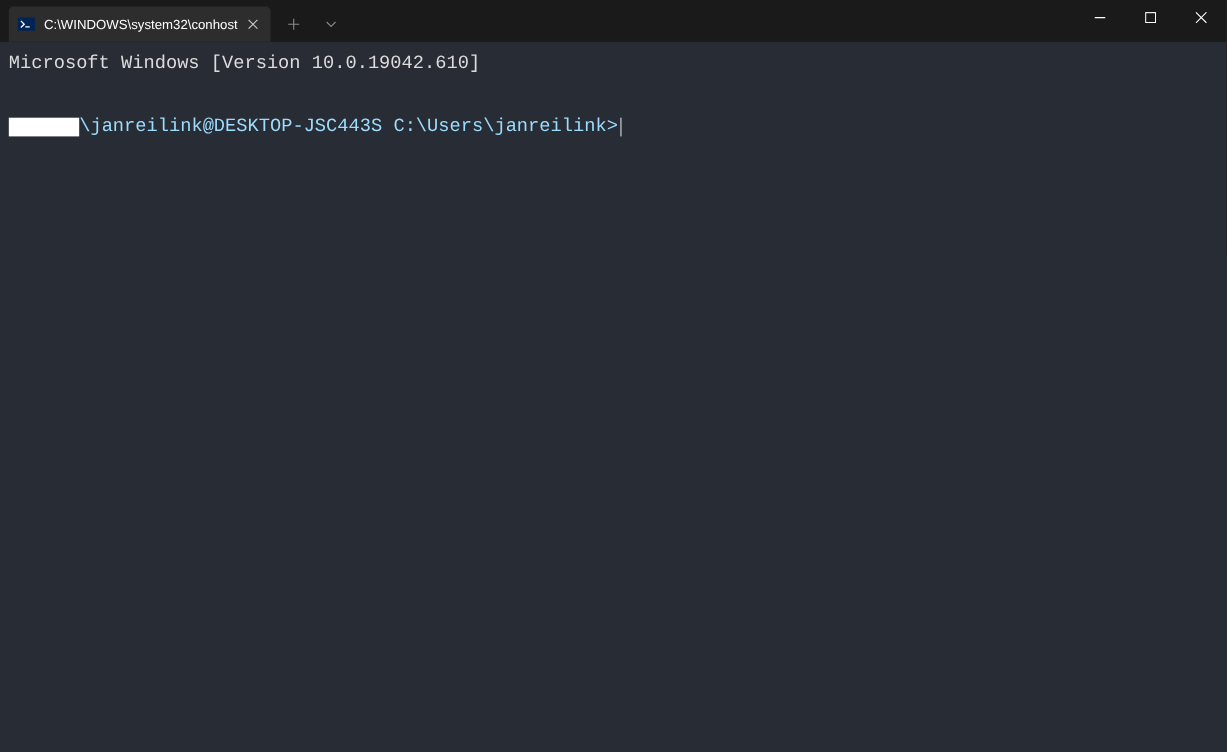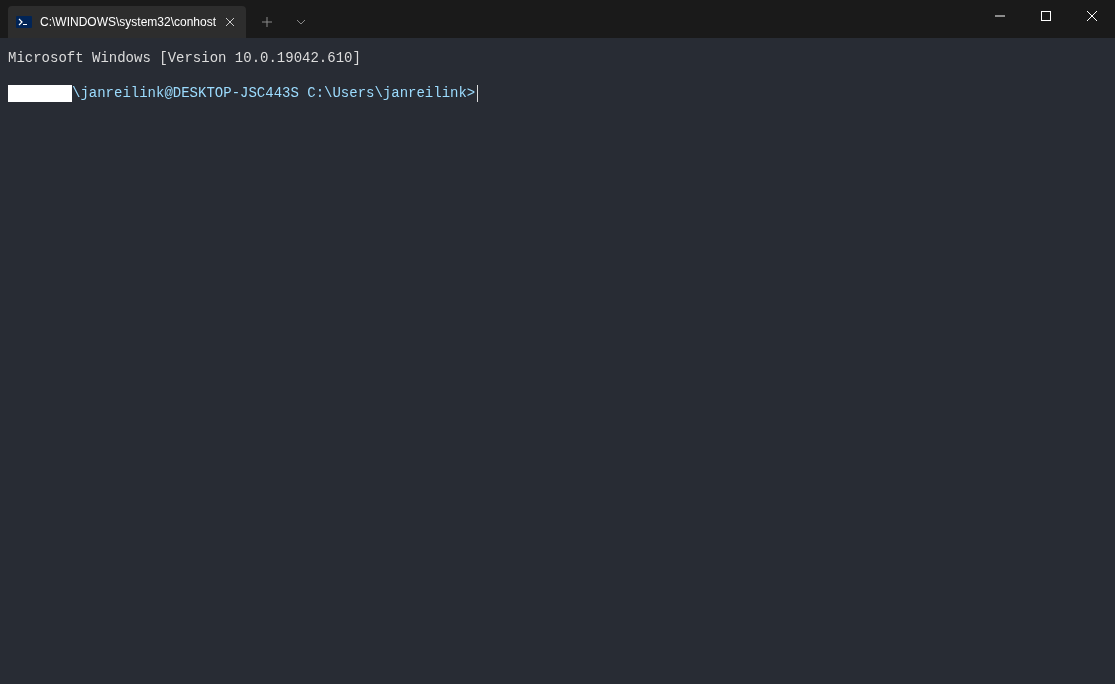--- a/index.html
+++ b/index.html
@@ -108,32 +108,32 @@
     .window-btn svg {
       width: 10px;
       height: 10px;
     }
     .terminal-area {
       width: 100%;
       height: calc(100% - 38px);
       background: #282c34;
       padding: 10px 8px;
       font-family: 'Consolas', 'Courier New', monospace;
-      font-size: 14px;
+      font-size: 17px;
       line-height: 21px;
       color: #dcdcdc;
       position: relative;
     }
     .terminal-line {
       white-space: pre;
     }
     .prompt-line {
       display: flex;
       align-items: center;
-      margin-top: 14px;
+      margin-top: 36px;
     }
     .redacted {
       display: inline-block;
       width: 64px;
       height: 17px;
       background: #ffffff;
       vertical-align: middle;
     }
     .prompt-text {
       color: #9cdcfe;

